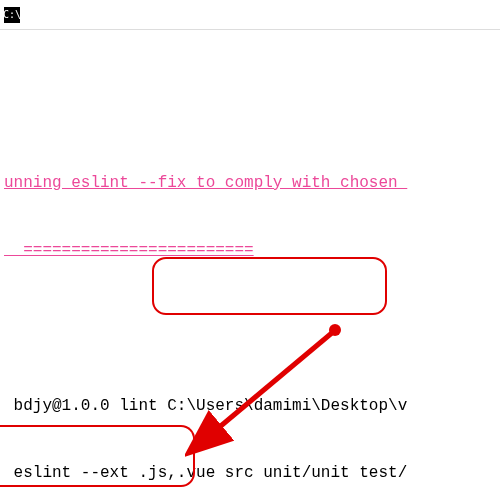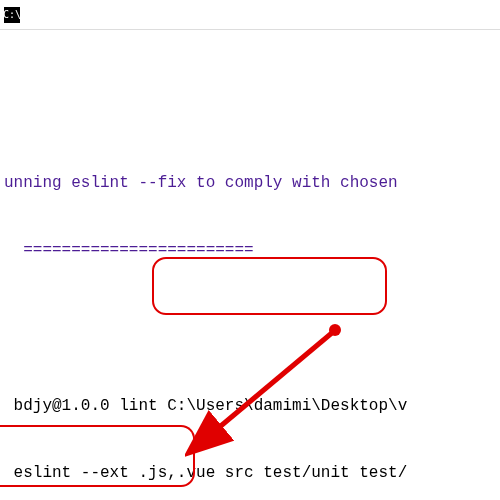--- a/index.html
+++ b/index.html
@@ -35,21 +35,21 @@
       font-size: 10px;
       font-family: Consolas, monospace;
     }
     .terminal {
       padding: 8px 0 0 0;
       line-height: 1.4;
       white-space: pre;
       position: relative;
     }
     .line { padding: 0 4px; min-height: 22px; }
-    .green { color: #4c1d95; }
+    .green { color: #ec4899; text-decoration: underline; }
     .black { color: #000; }
     .spacer-lg { height: 44px; }
     .annotation-box {
       position: absolute;
       border: 2px solid #e00000;
       border-radius: 14px;
       pointer-events: none;
     }
     .box1 { left: 152px; top: 227px; width: 235px; height: 58px; }
     .box2 { left: 0px; top: 395px; width: 195px; height: 62px; border-left: none; border-top-left-radius: 0; border-bottom-left-radius: 0; }
@@ -68,21 +68,21 @@
     <span>C:\</span>
   </span>
 </div>
 
 <div class="terminal">
   <div class="spacer-lg"></div>
   <div class="line green">unning eslint --fix to comply with chosen </div>
   <div class="line green">  ========================</div>
   <div class="spacer-lg"></div>
   <div class="line black"> bdjy@1.0.0 lint C:\Users\damimi\Desktop\v</div>
-  <div class="line black"> eslint --ext .js,.vue src test/unit test/</div>
+  <div class="line black"> eslint --ext .js,.vue src unit/unit test/</div>
   
   
   
   
   
   
   
   
   
   

